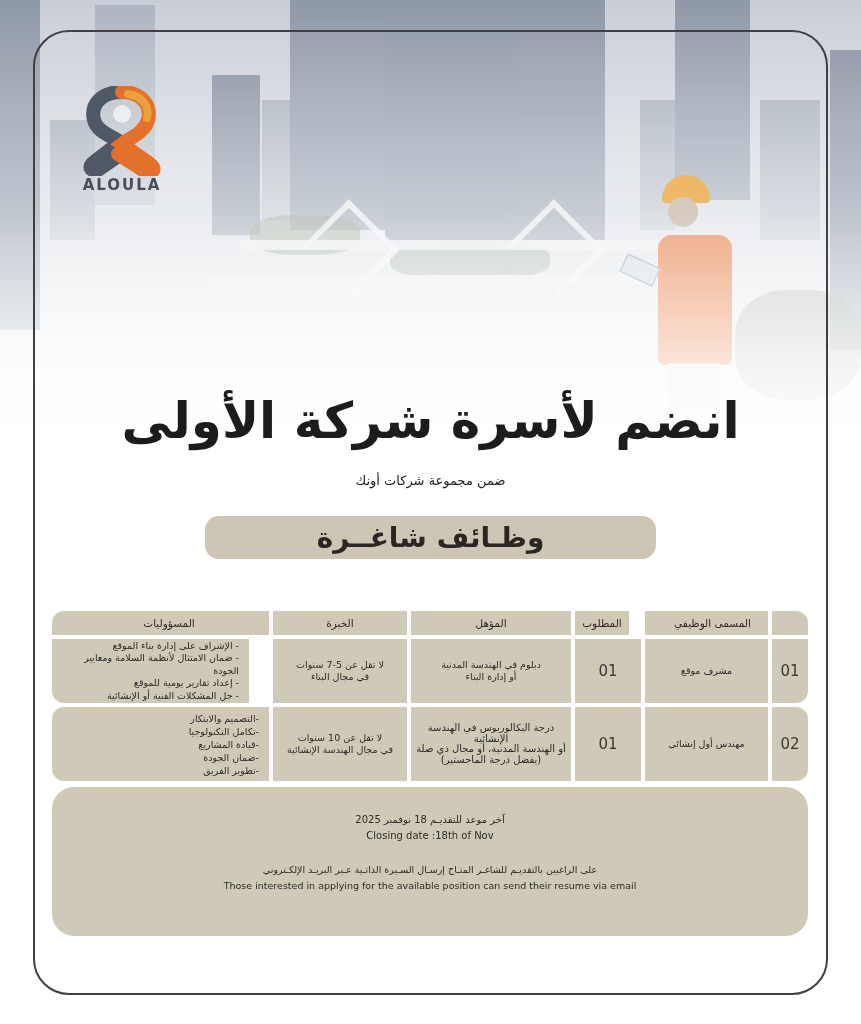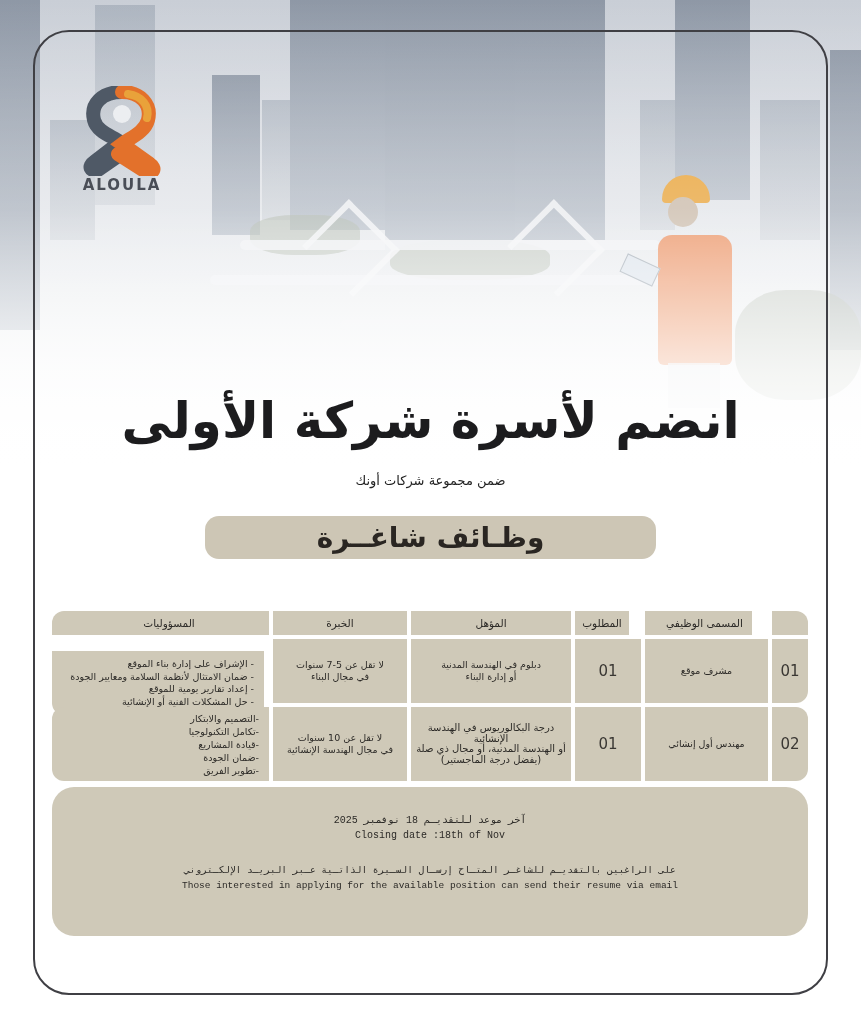--- a/index.html
+++ b/index.html
@@ -66,21 +66,21 @@
   .hdr { font-size:10.5px; }
   .body-txt { font-size:9.5px; line-height:12.5px; }
   .small-txt { font-size:10px; line-height:10.5px; }
   .num { font-size:15px; direction:ltr; color:#3a3733; }
   .resp { justify-content:flex-start; text-align:right; padding:0 10px; font-size:9.5px; line-height:12.5px; }
   .resp2 { justify-content:flex-start; text-align:right; padding:0 10px; font-size:9.5px; line-height:13px; }
   .resp ul, .resp2 ul { list-style:none; margin:0; padding:0; }
 
   .footer {
     position:absolute; left:52px; top:787px; width:756px; height:149px;
-    background:#cfc9b8; border-radius:22px; text-align:center; color:#2c2a27;font-family:Liberation Mono, monospace;
+    background:#cfc9b8; border-radius:22px; text-align:center; color:#2c2a27;
   }
   .f-ar { direction:rtl; font-size:10px; }
   .f-en { direction:ltr; font-size:10px; }
   .f-link { direction:ltr; font-size:12.5px; color:#4a5a9c; text-decoration:underline; cursor:pointer; }
 </style>
 </head>
 <body>
 
 <div class="bg">
   <div class="tower" style="left:0;top:0;width:40px;height:330px;"></div>
@@ -123,42 +123,42 @@
     <circle cx="50" cy="28" r="9" fill="#eceef1"></circle>
   </svg>
   <div class="logo-word">ALOULA</div>
 </div>
 
 <div class="headline">انضم لأسرة شركة الأولى</div>
 <div class="subline">ضمن مجموعة شركات أونك</div>
 <div class="pill">وظـائف شاغــرة</div>
 
 <div class="cell hdr" style="left:772px;top:611px;width:36px;height:24px;border-radius:0 12px 0 0;"></div>
-<div class="cell hdr" style="left:645px;top:611px;width:107px;height:24px;padding-left:12px;">المسمى الوظيفي</div>
+<div class="cell hdr" style="left:645px;top:611px;width:123px;height:24px;padding-left:12px;">المسمى الوظيفي</div>
 <div class="cell hdr" style="left:575px;top:611px;width:54px;height:24px;">المطلوب</div>
 <div class="cell hdr" style="left:411px;top:611px;width:160px;height:24px;">المؤهل</div>
 <div class="cell hdr" style="left:273px;top:611px;width:134px;height:24px;">الخبرة</div>
 <div class="cell hdr" style="left:52px;top:611px;width:217px;height:24px;border-radius:12px 0 0 0;padding-left:17px;">المسؤوليات</div>
 
 <div class="cell num" style="left:772px;top:639px;width:36px;height:64px;border-radius:0 0 12px 0;">01</div>
 <div class="cell body-txt" style="left:645px;top:639px;width:123px;height:64px;">مشرف موقع</div>
 <div class="cell num" style="left:575px;top:639px;width:66px;height:64px;">01</div>
 <div class="cell body-txt" style="left:411px;top:639px;width:160px;height:64px;">
   <div>
     <div>دبلوم في الهندسة المدنية</div>
     <div>أو إدارة البناء</div>
   </div>
 </div>
 <div class="cell body-txt" style="left:273px;top:639px;width:134px;height:64px;">
   <div>
     <div>لا تقل عن 5-7 سنوات</div>
     <div>في مجال البناء</div>
   </div>
 </div>
-<div class="cell resp" style="left:52px;top:639px;width:212px;height:64px;border-radius:0 0 0 12px;margin-top:12px;">
+<div class="cell resp" style="left:52px;top:639px;width:197px;height:64px;border-radius:0 0 0 12px;">
   <ul>
     <li>- الإشراف على إدارة بناء الموقع</li>
     <li>- ضمان الامتثال لأنظمة السلامة ومعايير الجودة</li>
     <li>- إعداد تقارير يومية للموقع</li>
     <li>- حل المشكلات الفنية أو الإنشائية</li>
   </ul>
 </div>
 
 <div class="cell num" style="left:772px;top:707px;width:36px;height:74px;border-radius:0 12px 12px 0;">02</div>
 <div class="cell body-txt" style="left:645px;top:707px;width:123px;height:74px;">مهندس أول إنشائي</div>

